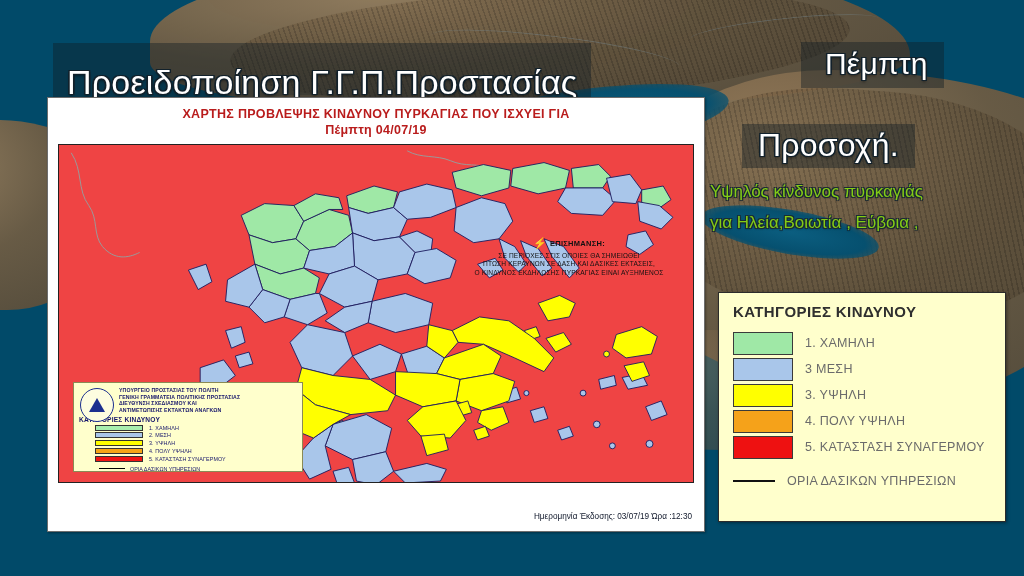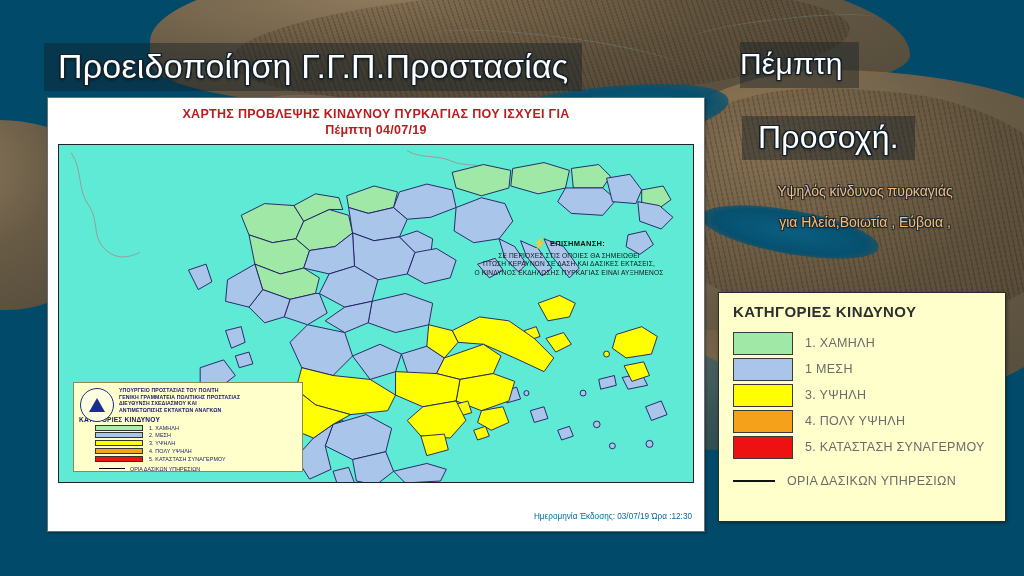--- a/index.html
+++ b/index.html
@@ -89,42 +89,42 @@
     color: #ffffff;
     font-weight: 400;
     letter-spacing: .2px;
     text-shadow:
       -1.4px -1.4px 0 #12212b,  1.4px -1.4px 0 #12212b,
       -1.4px  1.4px 0 #12212b,  1.4px  1.4px 0 #12212b,
        0 2px 3px rgba(0,0,0,.55);
     white-space: nowrap;
   }
   #title-main {
-    left: 44px; top: 43px;
-    padding: 2px 14px 4px 14px;
+    left: 53px; top: 43px;
+    padding: 18px 14px 4px 14px;
     font-size: 34px; line-height: 42px;
   }
   #title-day {
-    left: 740px; top: 42px;
-    padding: 2px 16px 4px 0;
+    left: 801px; top: 42px;
+    padding: 2px 16px 4px 24px;
     font-size: 30px; line-height: 40px;
   }
   #title-attention {
-    left: 742px; top: 116px;
+    left: 742px; top: 124px;
     padding: 0 16px 2px 16px;
     font-size: 32px; line-height: 42px;
   }
 
   
   #warning-lines {
     position: absolute;
     left: 710px; top: 176px; width: 310px;
-    text-align: center;
-    color: #fdba74;
-    font-size: 14px;
+    text-align: left;
+    color: #84cc16;
+    font-size: 17px;
     line-height: 31px;
     text-shadow:
       -1px -1px 0 #1a2a33, 1px -1px 0 #1a2a33,
       -1px  1px 0 #1a2a33, 1px  1px 0 #1a2a33,
        0 1px 2px rgba(0,0,0,.6);
     white-space: nowrap;
   }
   #warning-lines div { white-space: nowrap; }
 
   
@@ -145,21 +145,21 @@
   }
   #map-subtitle {
     text-align: center;
     font-weight: bold; font-size: 12.5px;
     letter-spacing: .3px;
   }
   #map-frame {
     position: absolute;
     left: 10px; top: 46px; right: 10px; bottom: 48px;
     border: 1.5px solid #222;
-    background: #5eead4;
+    background: #ef4444;
     overflow: hidden;
   }
 
   
   #greece-svg { position: absolute; left: 0; top: 0; width: 100%; height: 100%; }
   .prefecture { stroke: #1b1b5e; stroke-width: .9; vector-effect: non-scaling-stroke; }
   .coast-outline { fill: none; stroke: #9a9a9a; stroke-width: 1; }
 
   
   #map-note {
@@ -203,21 +203,21 @@
   #emblem .tri {
     width: 0; height: 0;
     border-left: 8px solid transparent;
     border-right: 8px solid transparent;
     border-bottom: 14px solid #1b2f8f;
   }
 
   
   #map-footer {
     position: absolute; right: 12px; bottom: 8px; width: 420px;
-    text-align: right; color: #0369a1;
+    text-align: right; color: #0f172a;
   }
   #map-footer .f1 { font-size: 8.2px; line-height: 12px; }
   #map-footer .f2 { font-size: 8.2px; line-height: 12px; }
 
   
   #legend-box {
     position: absolute;
     left: 718px; top: 292px;
     width: 288px; height: 230px;
     background: #ffffcc;
@@ -447,21 +447,21 @@
 
   <div id="legend-box">
     <div id="legend-title">ΚΑΤΗΓΟΡΙΕΣ ΚΙΝΔΥΝΟΥ</div>
 
     <div class="legend-row">
       <span class="legend-sw" style="background:#9fe8a6"></span>
       <span class="legend-lbl">1. ΧΑΜΗΛΗ</span>
     </div>
     <div class="legend-row">
       <span class="legend-sw" style="background:#a9c6ea"></span>
-      <span class="legend-lbl">1 ΜΕΣΗ</span>
+      <span class="legend-lbl">3 ΜΕΣΗ</span>
     </div>
     <div class="legend-row">
       <span class="legend-sw" style="background:#ffff00"></span>
       <span class="legend-lbl">3. ΥΨΗΛΗ</span>
     </div>
     <div class="legend-row">
       <span class="legend-sw" style="background:#f5a21a"></span>
       <span class="legend-lbl">4. ΠΟΛΥ ΥΨΗΛΗ</span>
     </div>
     <div class="legend-row">

